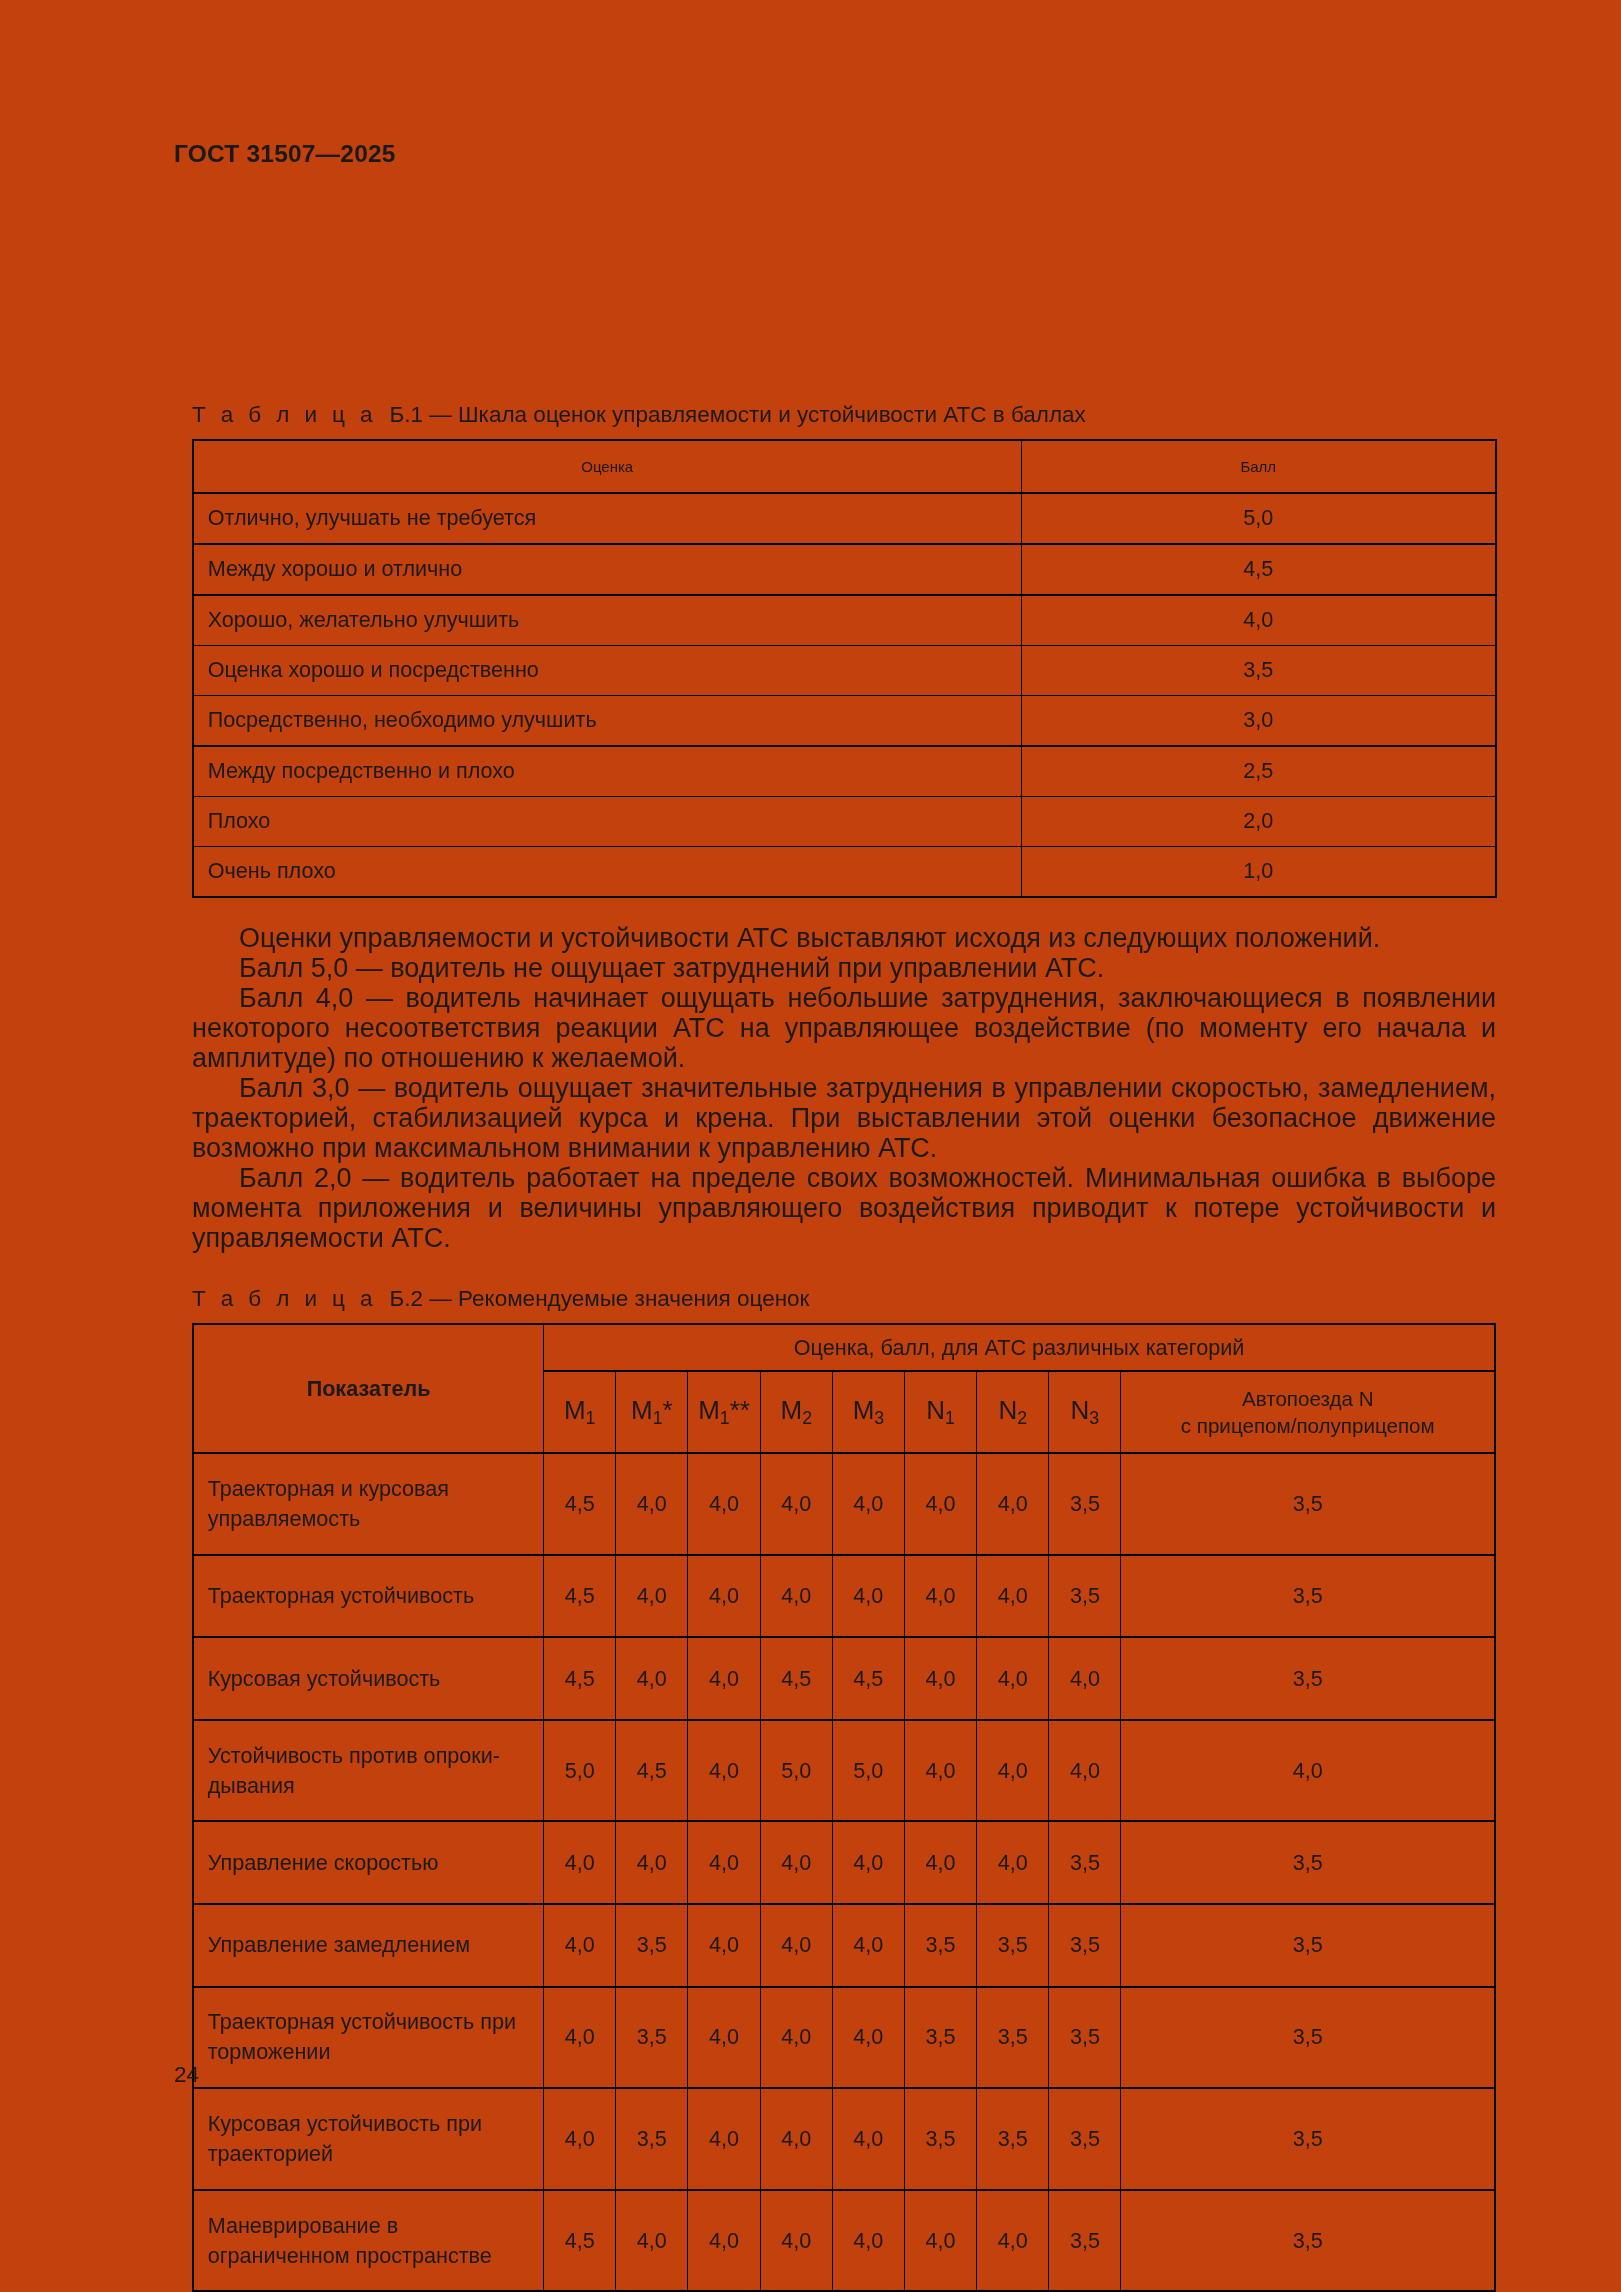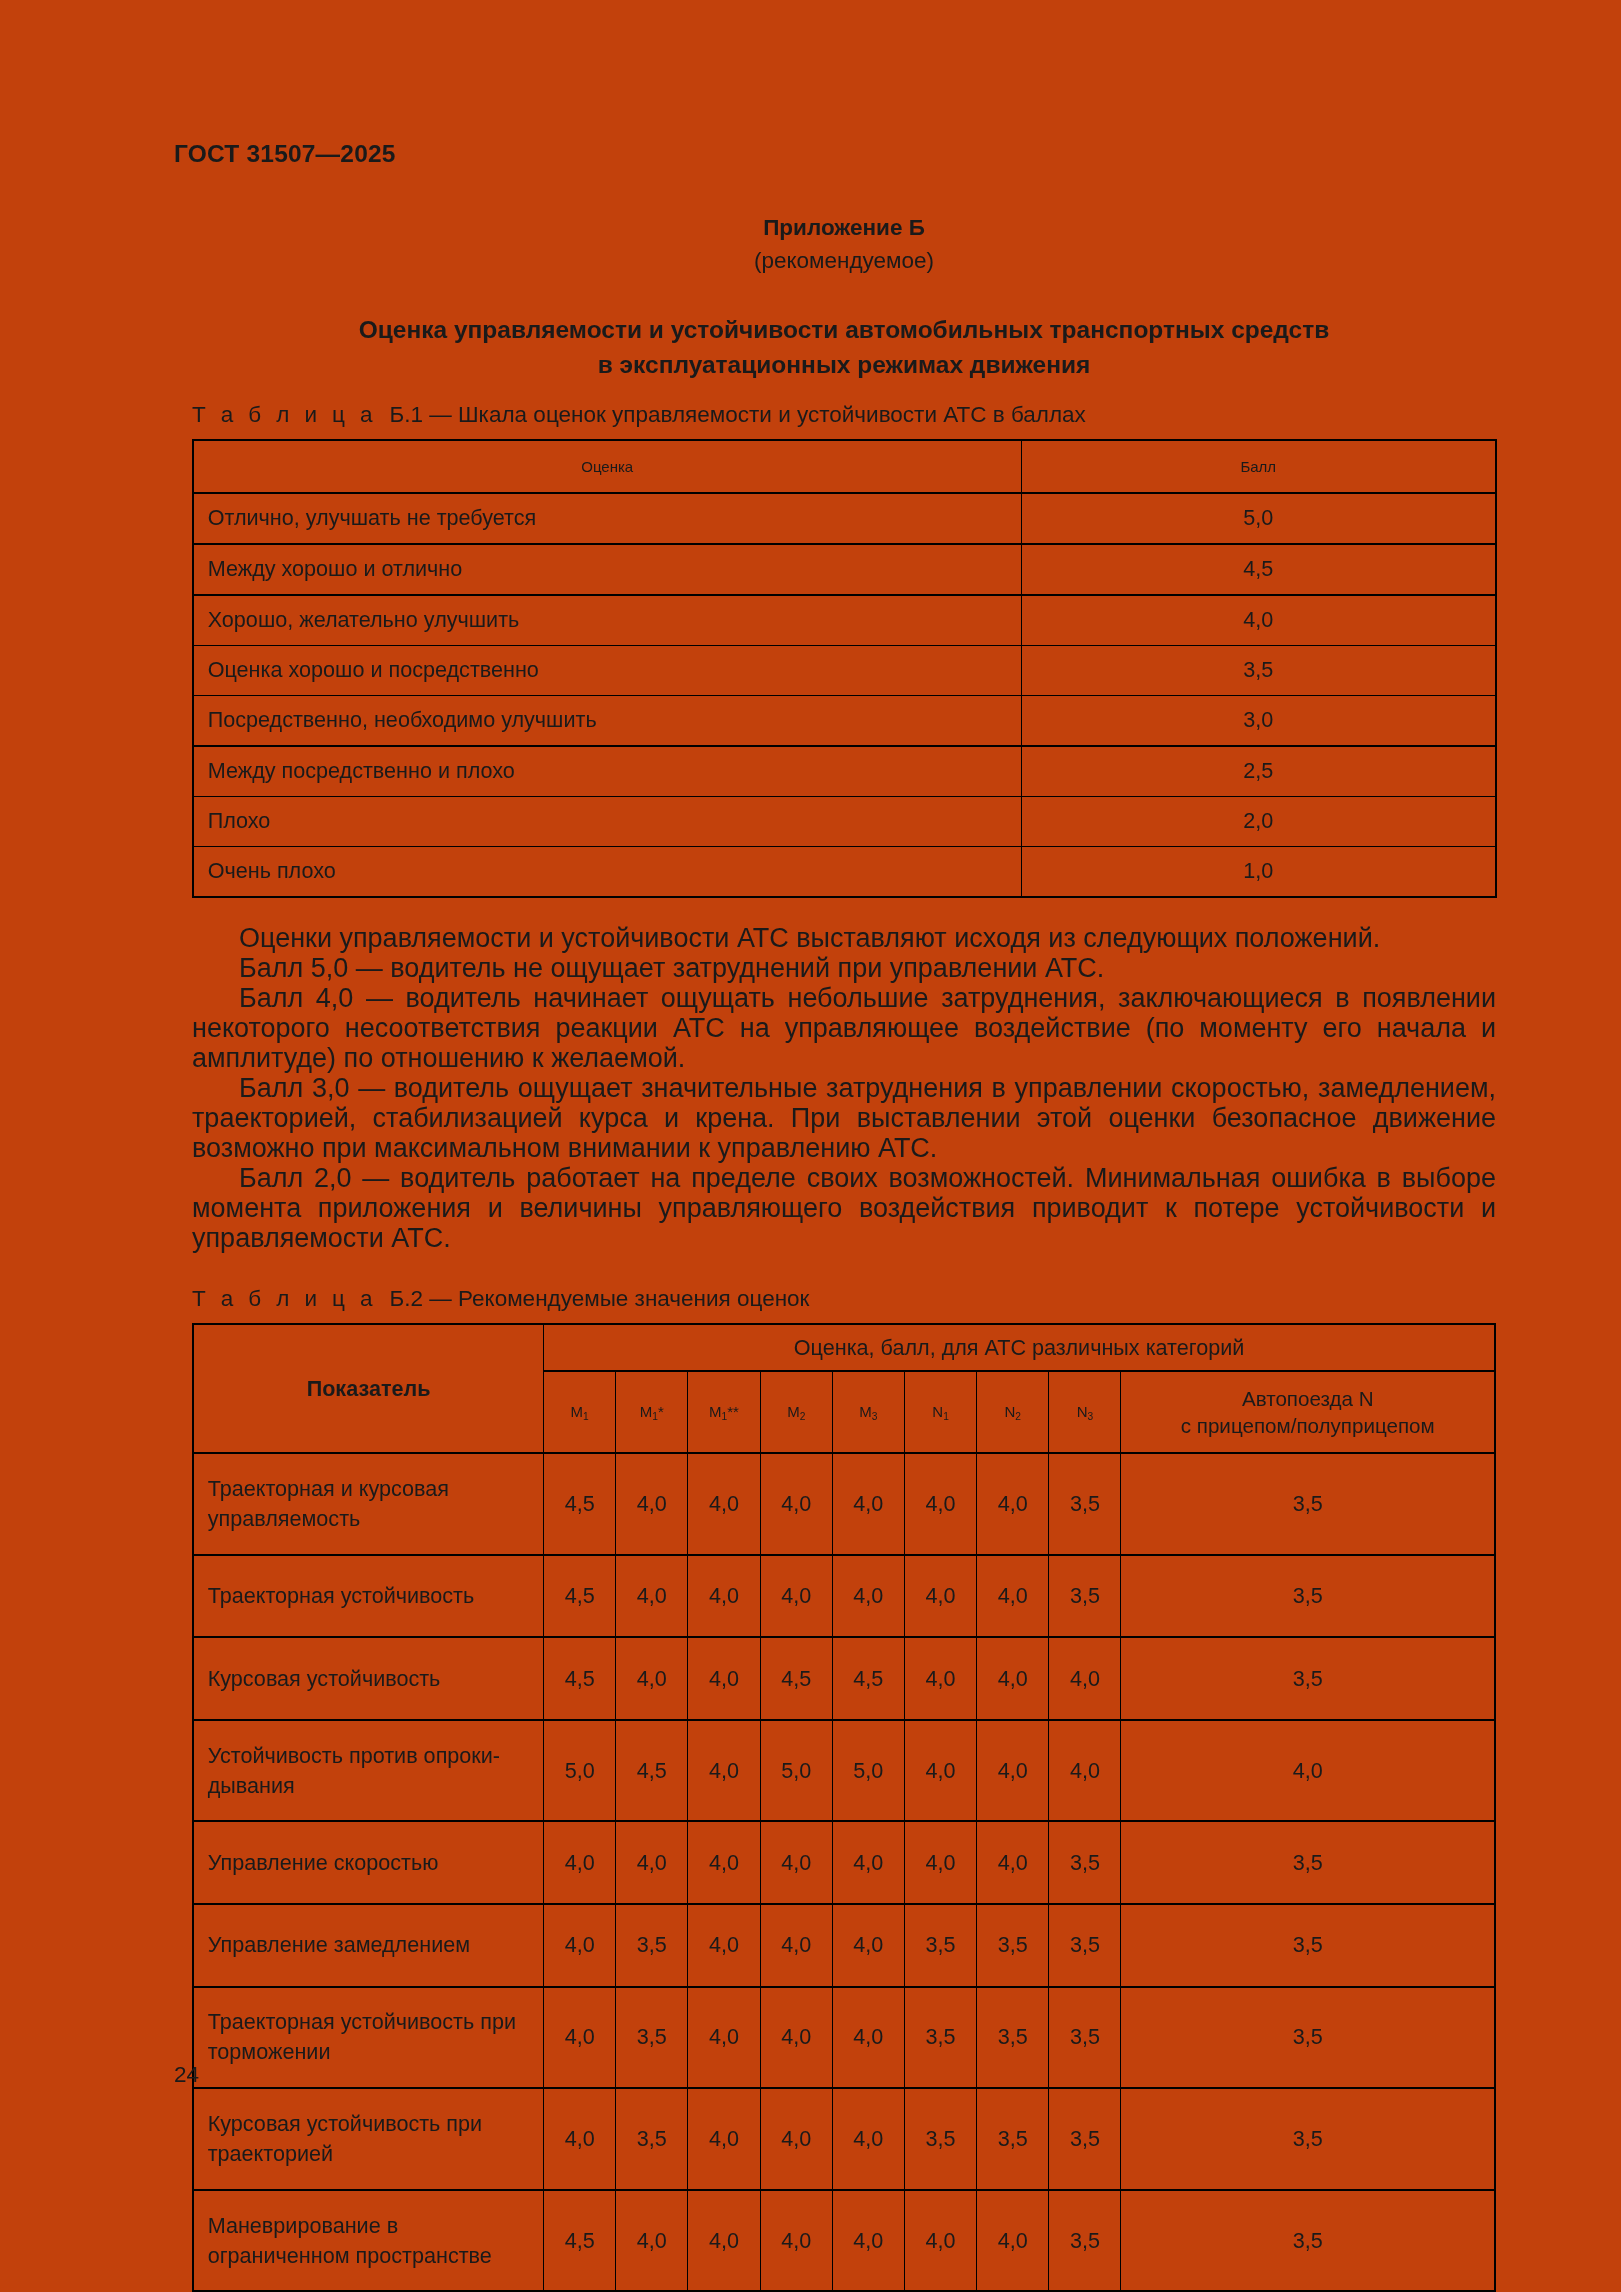--- a/index.html
+++ b/index.html
@@ -125,21 +125,21 @@
     height: 45px;
     border-bottom: 2.9px solid #000;
     font-size: 21.6px;
   }
   .tbl-b2 th.ind {
     font-size: 21.6px;
     font-weight: bold;
   }
   .tbl-b2 th.cat {
     height: 80px;
-    font-size: 15px;
+    font-size: 26px;
   }
   .tbl-b2 th.cat-wide {
     font-size: 20.6px;
     line-height: 27.4px;
   }
   .tbl-b2 td.row-label {
     text-align: left;
     padding: 9.8px 7.8px 9.8px 13.7px;
     font-size: 21.6px;
     line-height: 30px;
@@ -182,28 +182,20 @@
     font-size: 22.5px;
   }
 </style>
 </head>
 <body>
 
 <div class="page">
 
   <div class="doc-header">ГОСТ 31507—2025</div>
 
-  <div class="appendix-block">
-    <div class="appendix-name">Приложение Б</div>
-    <div class="appendix-kind">(рекомендуемое)</div>
-    <div class="appendix-title">
-      <div>Оценка управляемости и устойчивости автомобильных транспортных средств</div>
-      <div>в эксплуатационных режимах движения</div>
-    </div>
-  </div>
 
   <div class="content" style="top:400px;">
     <div class="table-caption">
       <span class="caption-word">Т а б л и ц а</span><span>&nbsp; </span><span>Б.1 — Шкала оценок управляемости и устойчивости АТС в баллах</span>
     </div>
 
     <table class="tbl-b1 t-outer">
       <colgroup>
           <col style="width:828px">
           <col style="width:475px">

